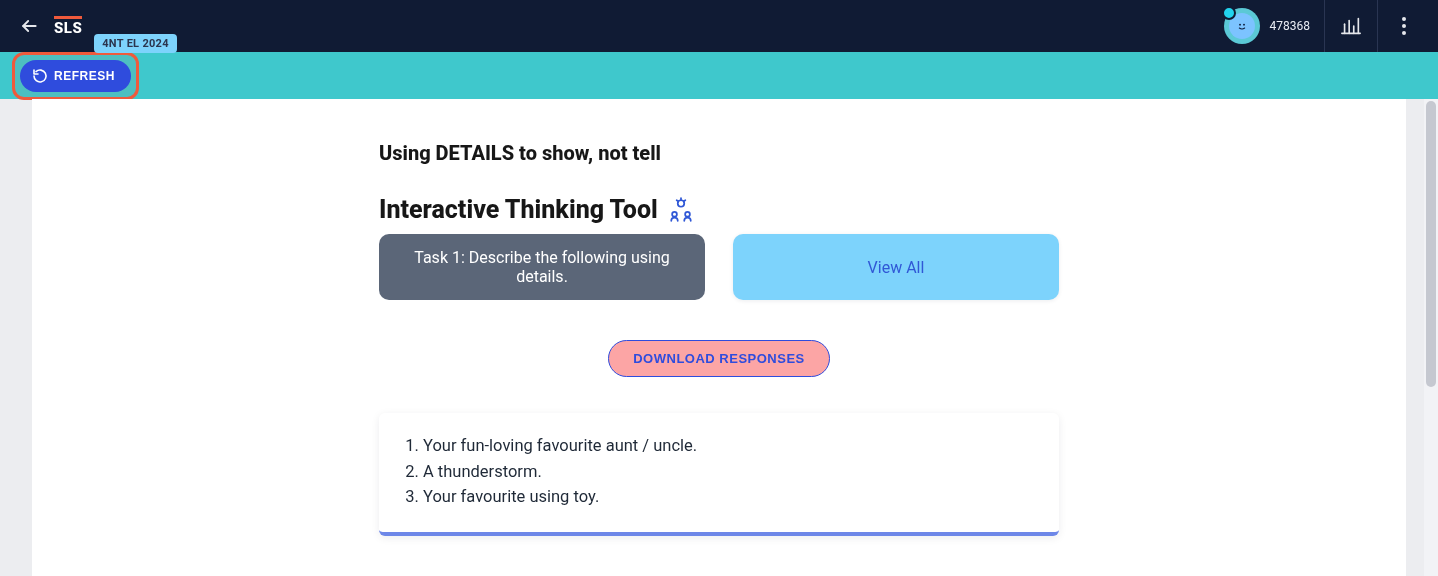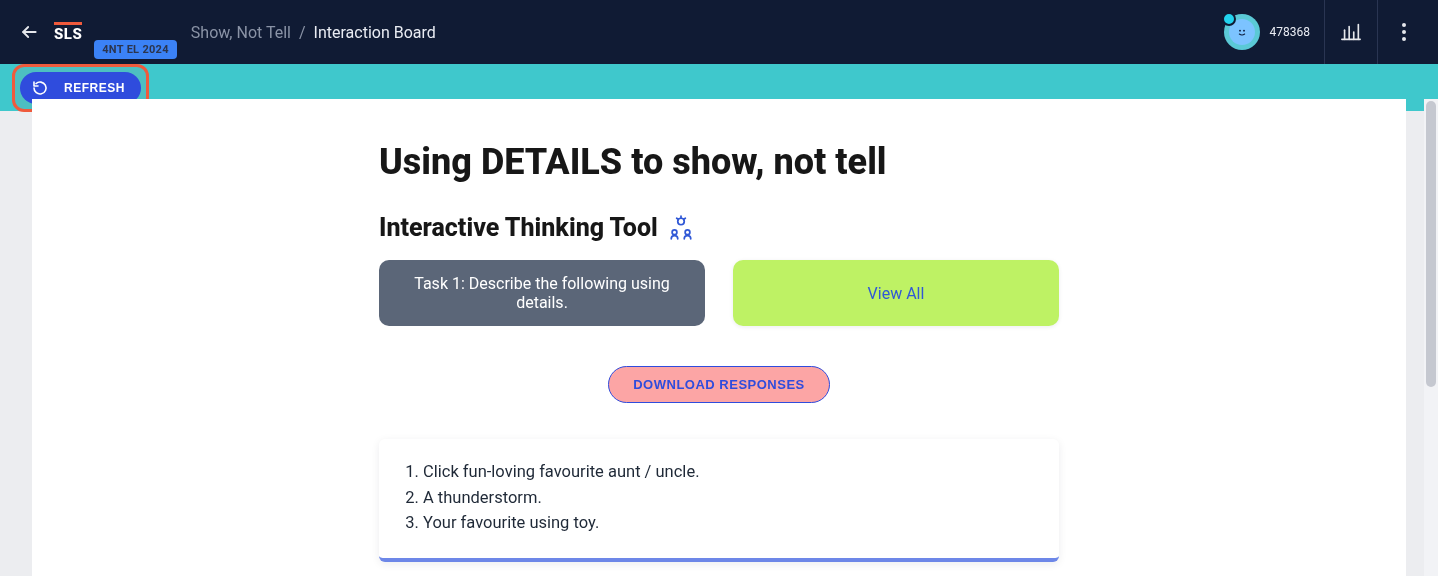--- a/index.html
+++ b/index.html
@@ -10,21 +10,21 @@
       color: #1f2937;
       width: 1438px;
       height: 576px;
       overflow: hidden;
       position: relative;
     }
 
     
     .topbar {
       background: #101b34;
-      height: 64px;
+      height: 52px;
       display: flex;
       align-items: center;
       padding: 0 8px 0 12px;
       color: #e5e7eb;
       position: relative;
     }
     .topbar .back-btn {
       width: 34px; height: 34px;
       display: flex; align-items: center; justify-content: center;
       cursor: pointer;
@@ -43,21 +43,21 @@
     }
     .logo::before {
       content: "";
       position: absolute;
       top: 0; left: 0; right: 0;
       height: 3px;
       background: #ef5a3c;
     }
 
     .pill-badge {
-      background: #3b82f6;
+      background: #7dd3fc;
       color: #2b354e;
       font-size: 11px;
       font-weight: 700;
       padding: 3px 8px;
       border-radius: 4px;
       margin-left: 12px;
       letter-spacing: 0.3px;
       margin-top: 35px;
     }
 
@@ -128,21 +128,21 @@
     }
     .refresh-btn {
       background: #2f4cdd;
       color: #fff;
       border: none;
       border-radius: 18px;
       padding: 8px 16px 8px 12px;
       font-size: 12px;
       font-weight: 800;
       letter-spacing: 0.5px;
-      display: flex; align-items: center; gap: 16px;
+      display: flex; align-items: center; gap: 6px;
       cursor: pointer;
     }
     .refresh-btn svg { width: 16px; height: 16px; }
     .refresh-highlight {
       padding: 5px;
       border: 3px solid #ef5a3c;
       border-radius: 12px;
       background: rgba(239,90,60,0.08);
     }
     .infobar .info-text {
@@ -162,31 +162,31 @@
       background: #fff;
       width: 1374px;
       min-height: 100%;
     }
     .inner {
       width: 680px;
       margin: 0 auto;
       padding: 42px 0 40px 0;
     }
     .title {
-      font-size: 36px;
+      font-size: 20px;
       font-weight: 800;
       color: #171717;
       margin-bottom: 30px;
     }
     .subtitle {
       font-size: 25px;
       font-weight: 800;
       color: #171717;
       display: flex; align-items: center; gap: 10px;
-      margin-bottom: 18px;
+      margin-bottom: 10px;
     }
     .subtitle svg { width: 26px; height: 26px; }
 
     .tabs {
       display: flex;
       gap: 28px;
       margin-bottom: 40px;
     }
     .tab {
       flex: 1;
@@ -196,21 +196,21 @@
       font-size: 16px;
       cursor: pointer;
       display: flex; align-items: center; justify-content: center;
       min-height: 62px;
     }
     .tab.active {
       background: #5b6678;
       color: #fff;
     }
     .tab.inactive {
-      background: #bef264;
+      background: #7dd3fc;
       color: #3058d6;
       box-shadow: 0 1px 4px rgba(16,27,52,0.08);
     }
 
     .download-wrap {
       display: flex; justify-content: center;
       margin-bottom: 36px;
     }
     .download-btn {
       background: #fca5a5;
@@ -261,25 +261,20 @@
 
 <div class="topbar">
   <div class="back-btn">
     <svg viewBox="0 0 24 24" fill="none" stroke="currentColor" stroke-width="2.2" stroke-linecap="round" stroke-linejoin="round">
       <line x1="20" y1="12" x2="5" y2="12"></line>
       <polyline points="11 18 5 12 11 6"></polyline>
     </svg>
   </div>
   <div class="logo">SLS</div>
   <div class="pill-badge">4NT EL 2024</div>
-  <div class="breadcrumb">
-    <span class="crumb-parent">Show, Not Tell</span>
-    <span class="sep">/</span>
-    <span class="crumb-current">Interaction Board</span>
-  </div>
 
   <div class="topbar-right">
     <div class="avatar-wrap">
       <div class="avatar">
         <div class="bulb-dot"></div>
         <div class="face">
           <svg width="16" height="16" viewBox="0 0 24 24" fill="none">
             <circle cx="9" cy="10" r="1.4" fill="#0b1a3a"></circle>
             <circle cx="15" cy="10" r="1.4" fill="#0b1a3a"></circle>
             <path d="M8 15 Q12 18 16 15" stroke="#0b1a3a" stroke-width="1.6" fill="none" stroke-linecap="round"></path>
@@ -343,21 +338,21 @@
         <div class="tab active">Task 1: Describe the following using details.</div>
         <div class="tab inactive">View All</div>
       </div>
 
       <div class="download-wrap">
         <button class="download-btn">DOWNLOAD RESPONSES</button>
       </div>
 
       <div class="prompt-card">
         <ol>
-          <li>Click fun-loving favourite aunt / uncle.</li>
+          <li>Your fun-loving favourite aunt / uncle.</li>
           <li>A thunderstorm.</li>
           <li>Your favourite using toy.</li>
         </ol>
       </div>
 
     </div>
   </div>
 
   <div class="scrollbar-track">
     <div class="scrollbar-thumb"></div>

